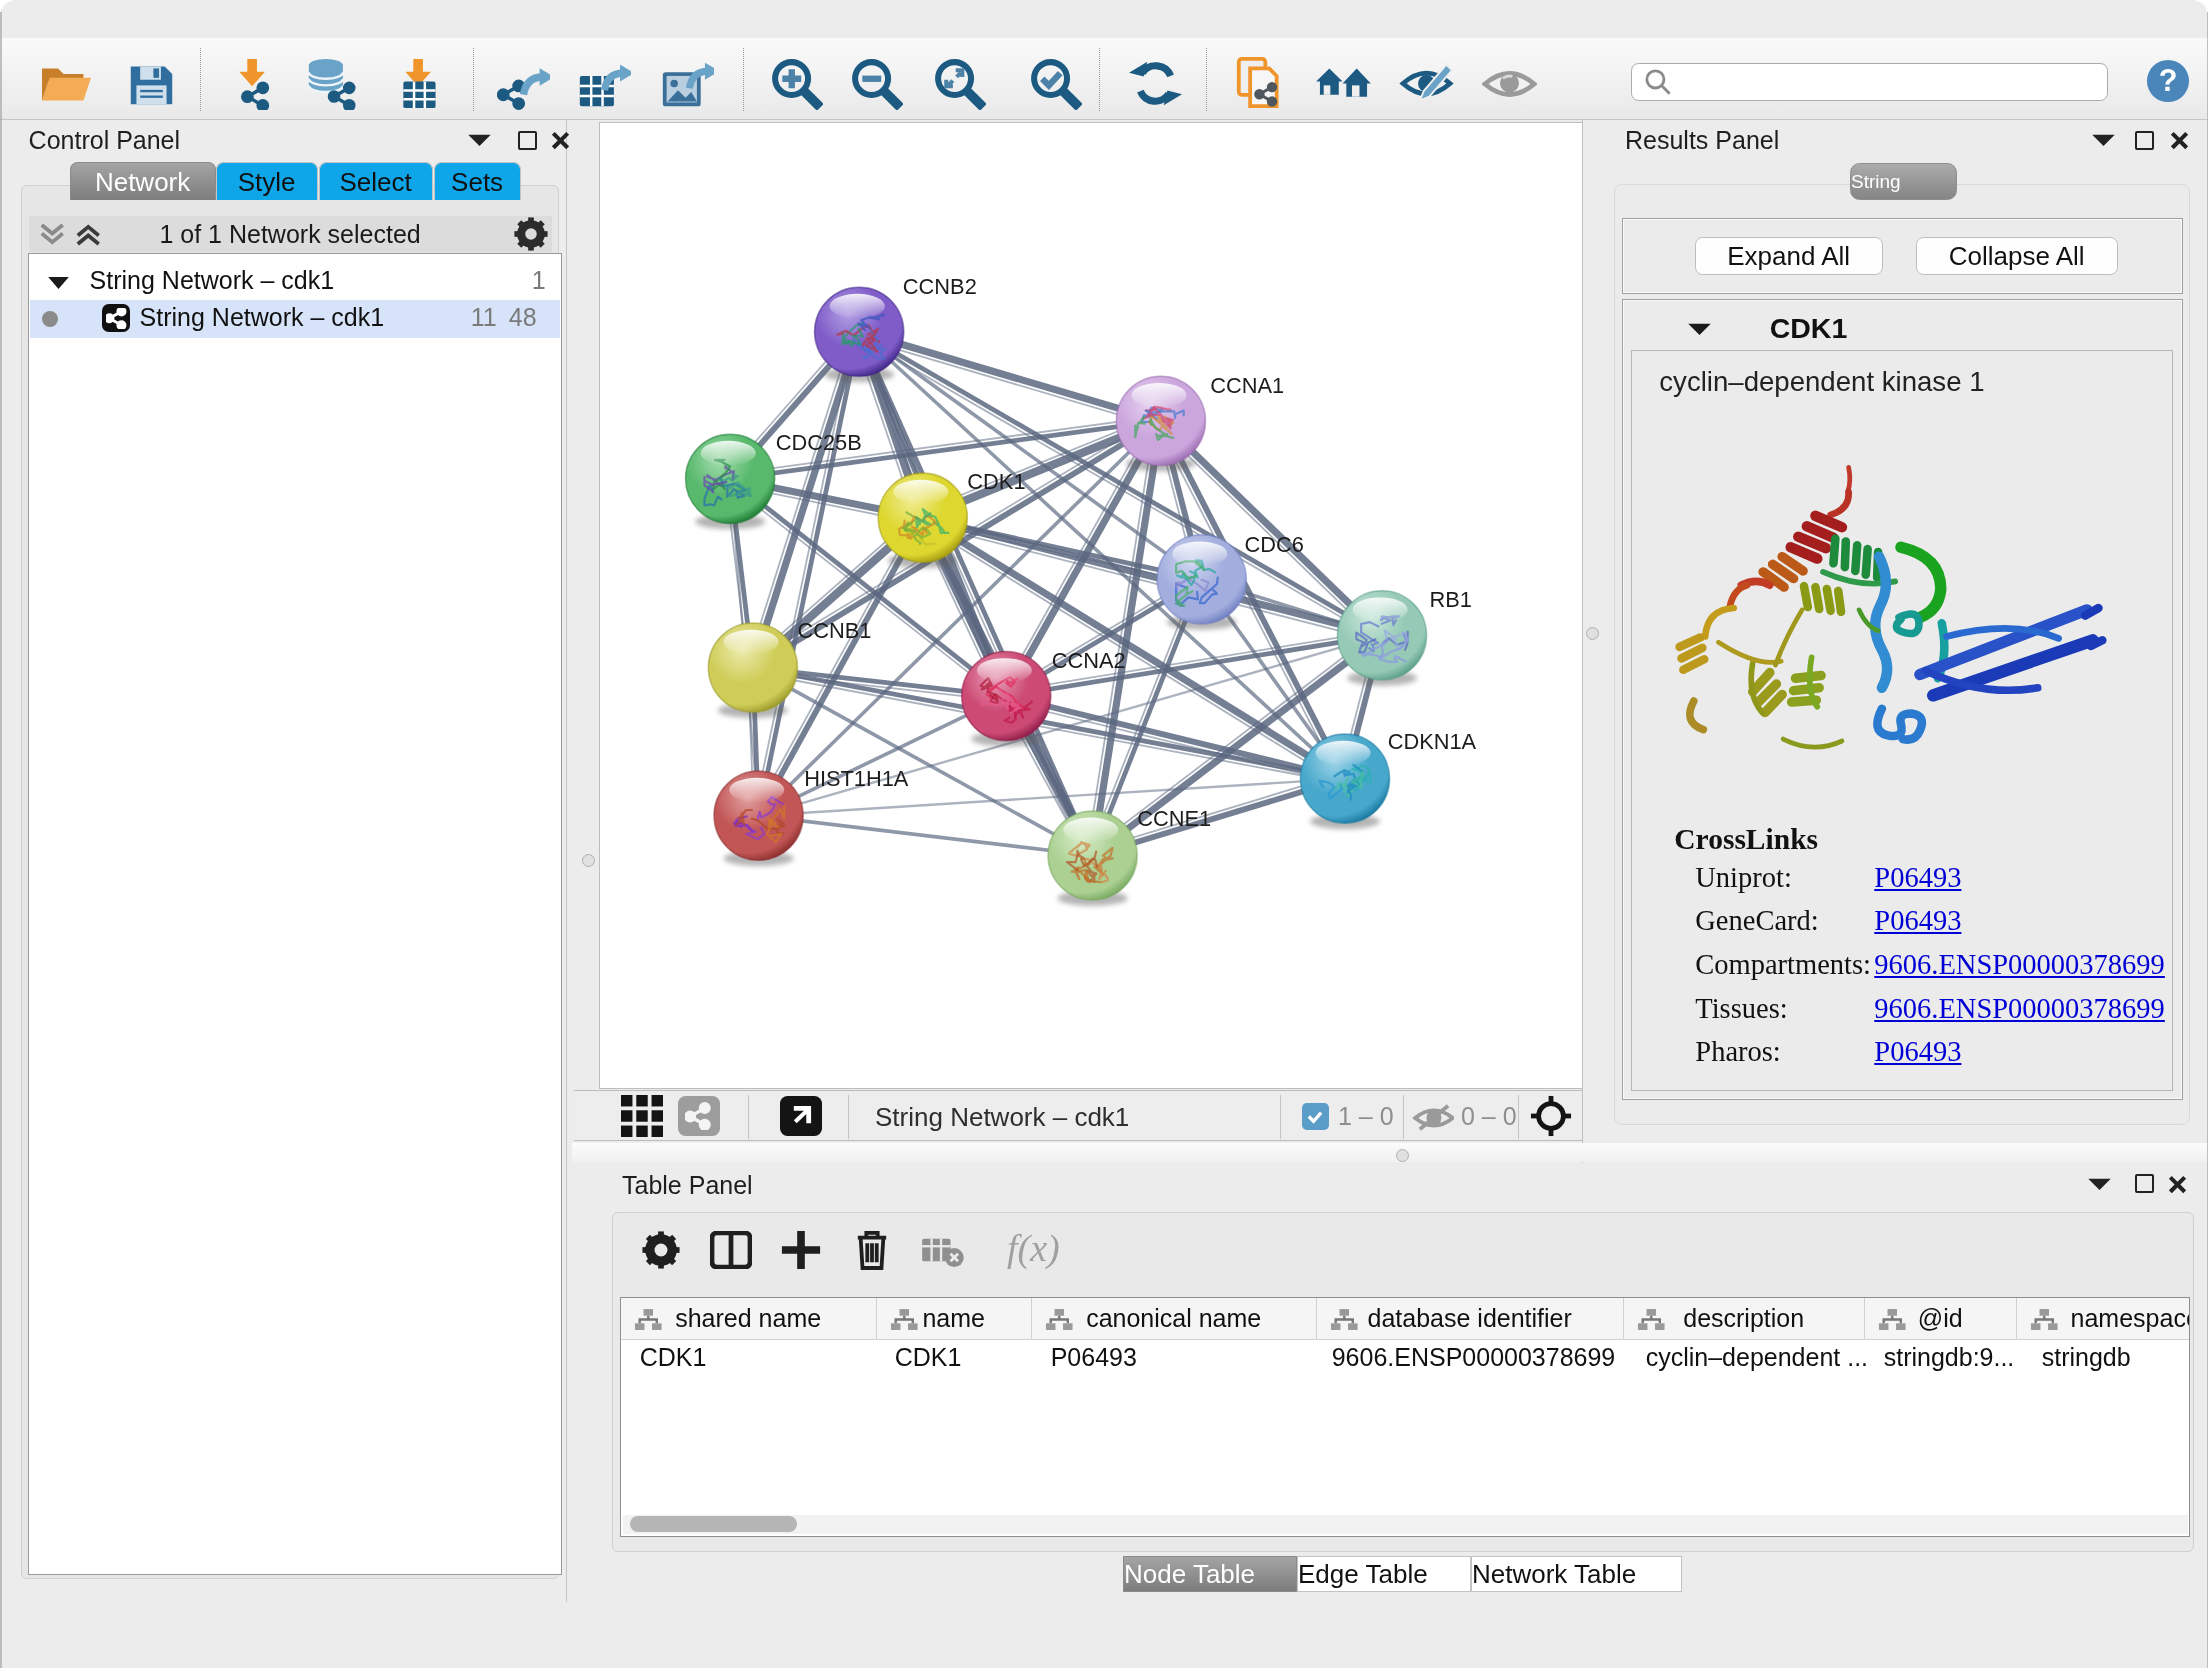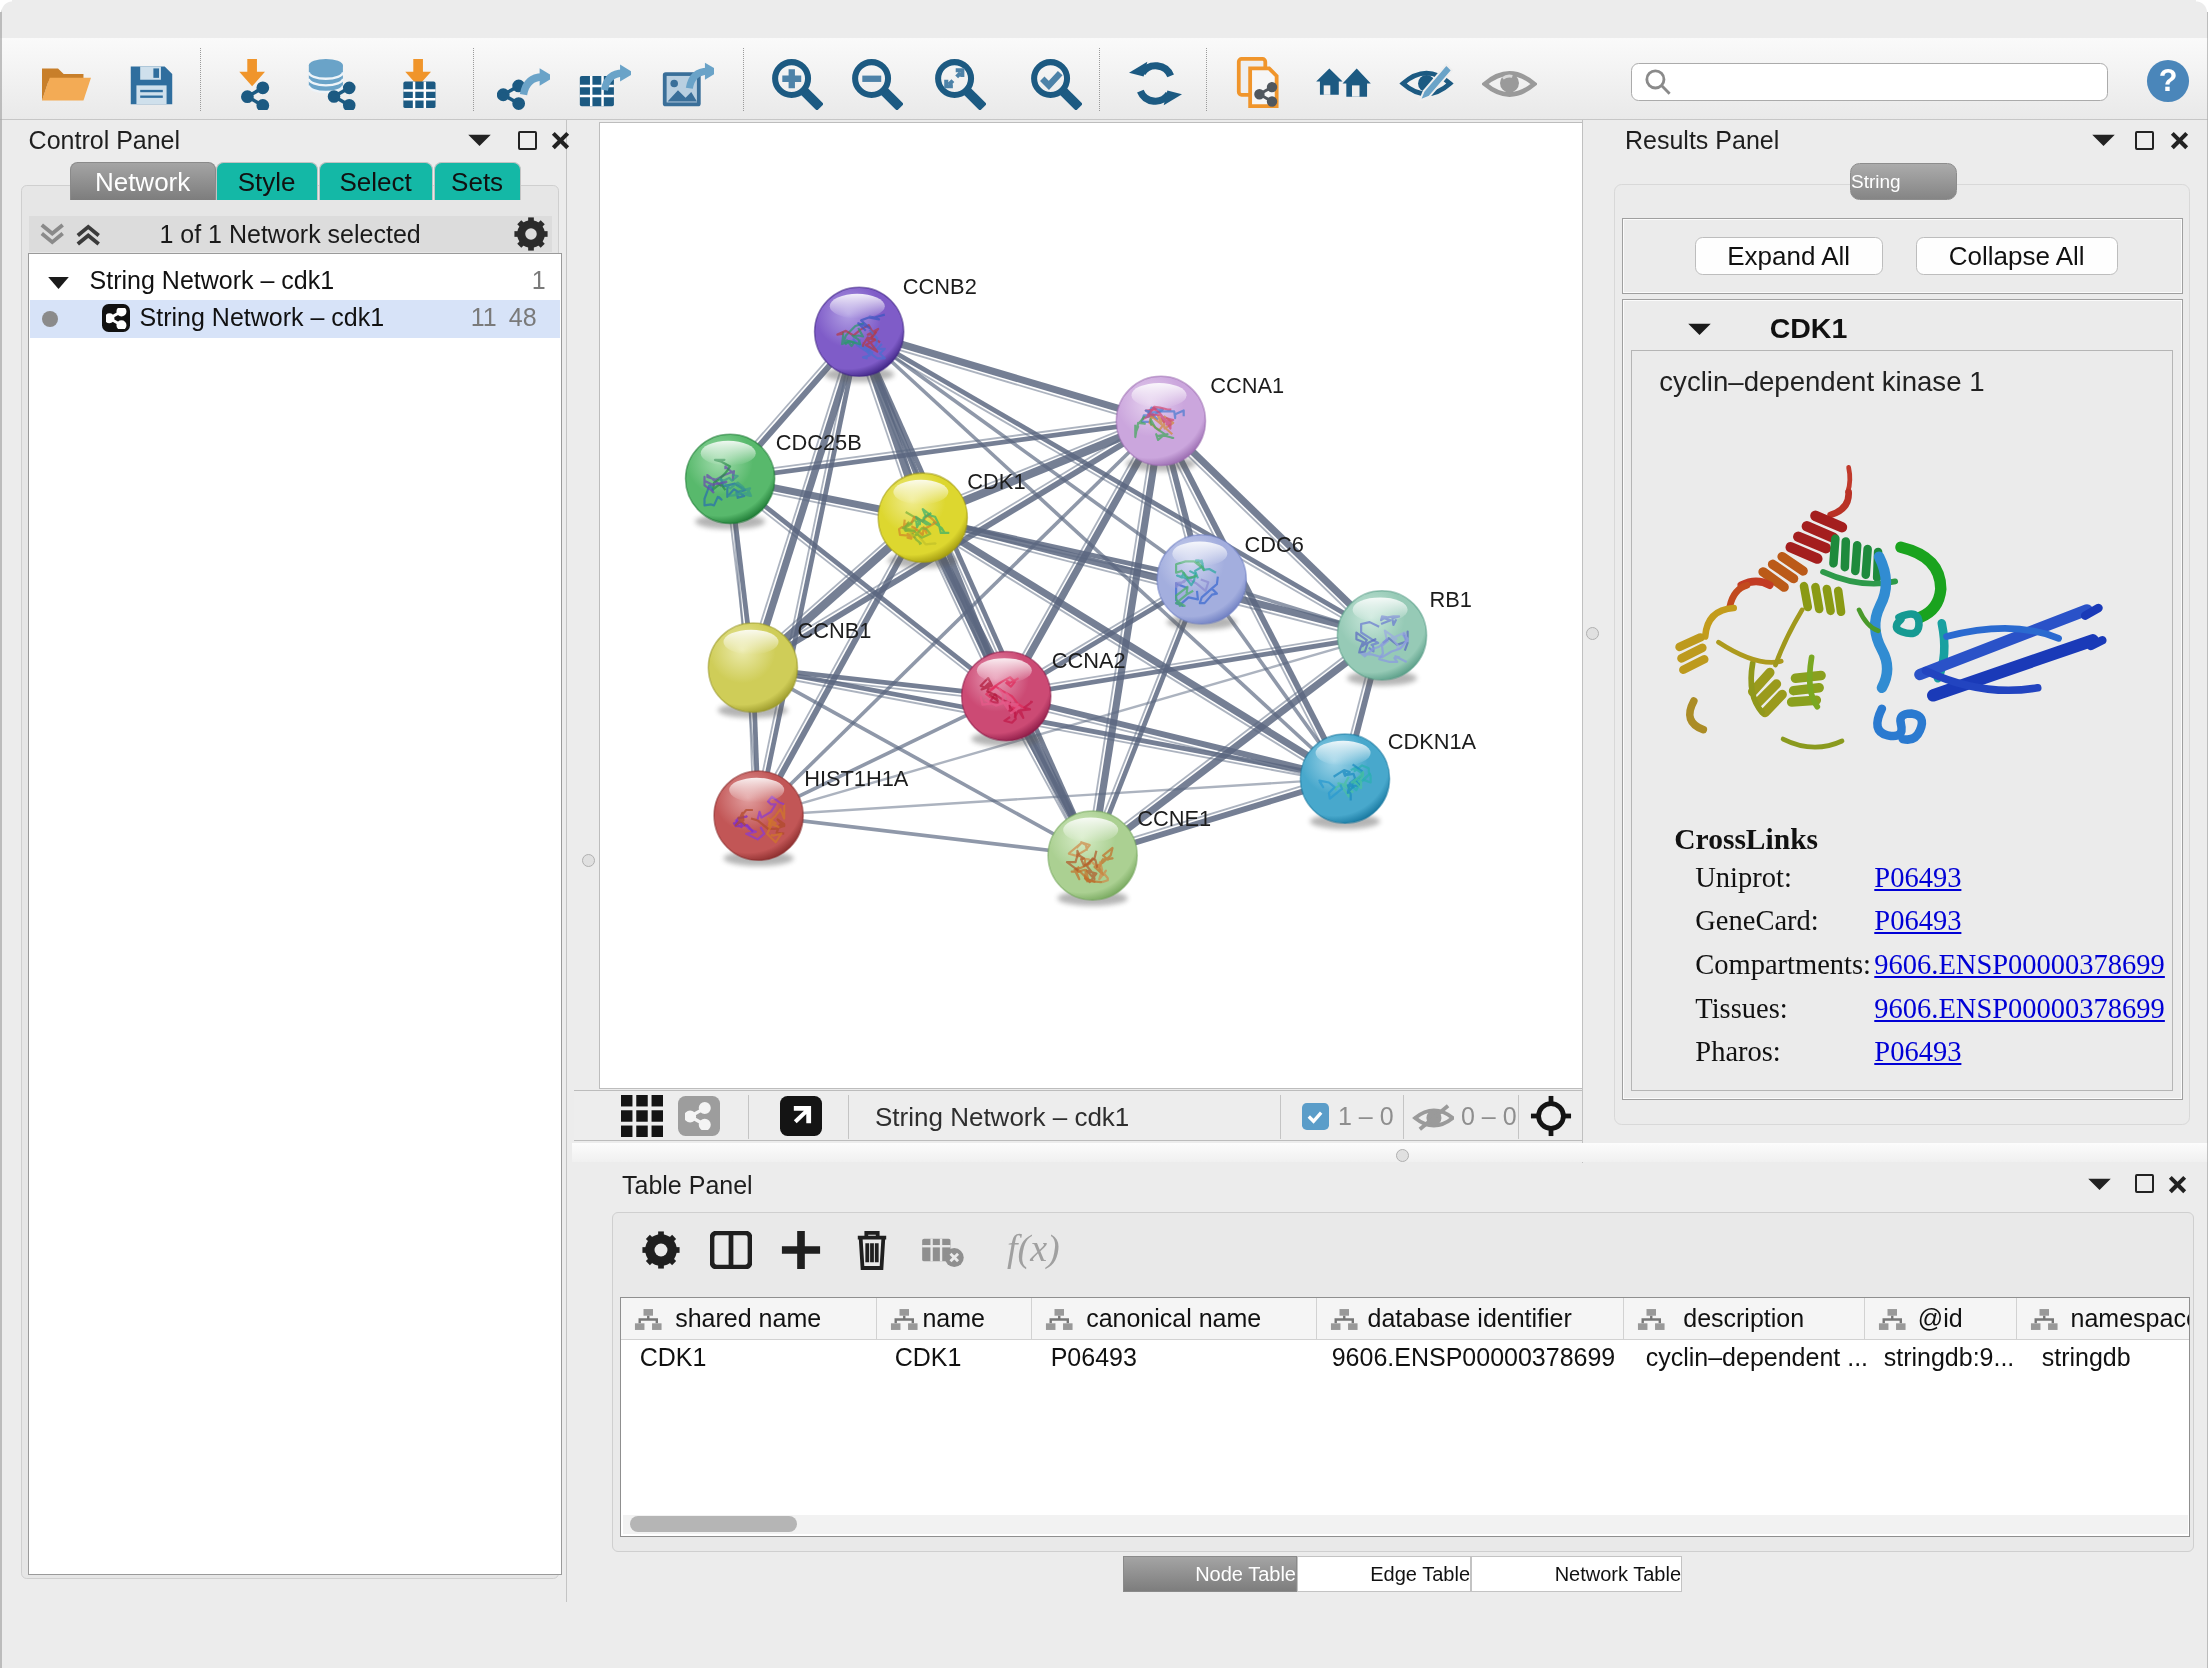--- a/index.html
+++ b/index.html
@@ -5,26 +5,26 @@
 body{font-family:"Liberation Sans",sans-serif;background:#ececec;overflow:hidden;}
 #app{position:relative;width:2208px;height:1668px;background:#ececec;overflow:hidden;}
 .abs{position:absolute;}
 .titlebar{left:0;top:0;width:2208px;height:37px;background:linear-gradient(#e9e9e9,#d2d2d2);border-bottom:1px solid #a8a8a8;}
 .tl{position:absolute;top:8.6px;width:22px;height:22px;border-radius:50%;background:#909095;border:1.9px solid #6e6e73;}
 .title{position:absolute;top:3.8px;left:0;width:2208px;text-align:center;font-size:27px;font-weight:bold;color:#3d3d3d;}
 .toolbar{left:0;top:38px;width:2208px;height:82px;background:linear-gradient(#fafafa,#e9e9e9);border-bottom:1px solid #c6c6c6;}
 .tsep{position:absolute;top:9.5px;height:63px;width:0;border-left:1.9px dotted #9a9a9a;}
 .searchbox{position:absolute;left:1631px;top:25px;width:477px;height:38px;background:#fff;border:1.9px solid #ababab;border-radius:7.6px;}
 .phead{font-size:25px;color:#1e1e1e;}
-.tab{position:absolute;z-index:3;height:38px;border:1px solid #c3c3c3;border-bottom:none;border-radius:7.6px 7.6px 0 0;background:#14b8a6;color:#111;font-size:26px;text-align:center;line-height:38px;}
+.tab{position:absolute;z-index:3;height:38px;border:1px solid #c3c3c3;border-bottom:none;border-radius:7.6px 7.6px 0 0;background:#0ea5e9;color:#111;font-size:26px;text-align:center;line-height:38px;}
 .tab.sel{background:linear-gradient(#a4a4a4,#7d7d7d);color:#fff;border-color:#8a8a8a;}
 .serif{font-family:"Liberation Serif",serif;}
 .lk{color:#0000d6;text-decoration:underline;}
 .btn{position:absolute;height:38px;background:#fefefe;border:1px solid #bdbdbd;border-radius:7.6px;font-size:26px;color:#111;text-align:center;line-height:36px;}
-.btab{position:absolute;height:36px;background:#fff;border:1px solid #c3c3c3;font-size:20px;color:#111;text-align:right;line-height:34px;padding-left:20px;}
+.btab{position:absolute;height:36px;background:#fff;border:1px solid #c3c3c3;font-size:26px;color:#111;text-align:left;line-height:34px;}
 .btab.sel{background:linear-gradient(#a4a4a4,#7d7d7d);color:#fff;border-color:#8a8a8a;}
 .th{position:absolute;top:0;height:41px;border-right:1px solid #d2d2d2;background:#f5f5f5;}
 .th svg{position:absolute;left:13.3px;top:8.6px;}
 .th span{display:block;text-align:center;line-height:41px;font-size:25px;color:#111;}
 .td{position:absolute;top:45px;height:38px;font-size:25px;color:#111;}
 .splitdot{position:absolute;width:13.3px;height:13.3px;border-radius:50%;background:#e0e0e0;border:1px solid #b0b0b0;}
 </style></head>
 <body>
 <div id="app">
     <div class="abs toolbar">

